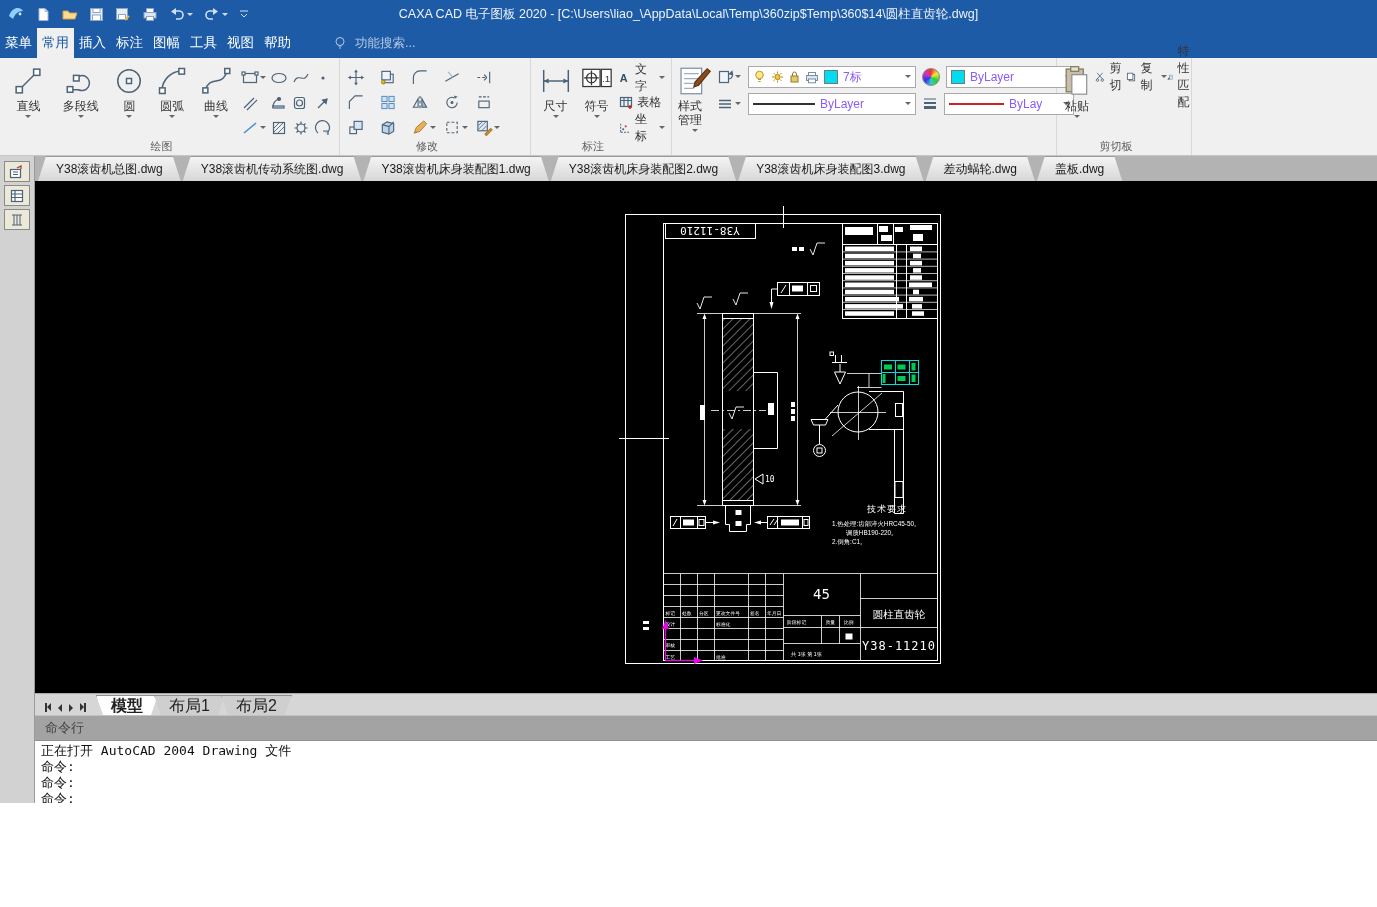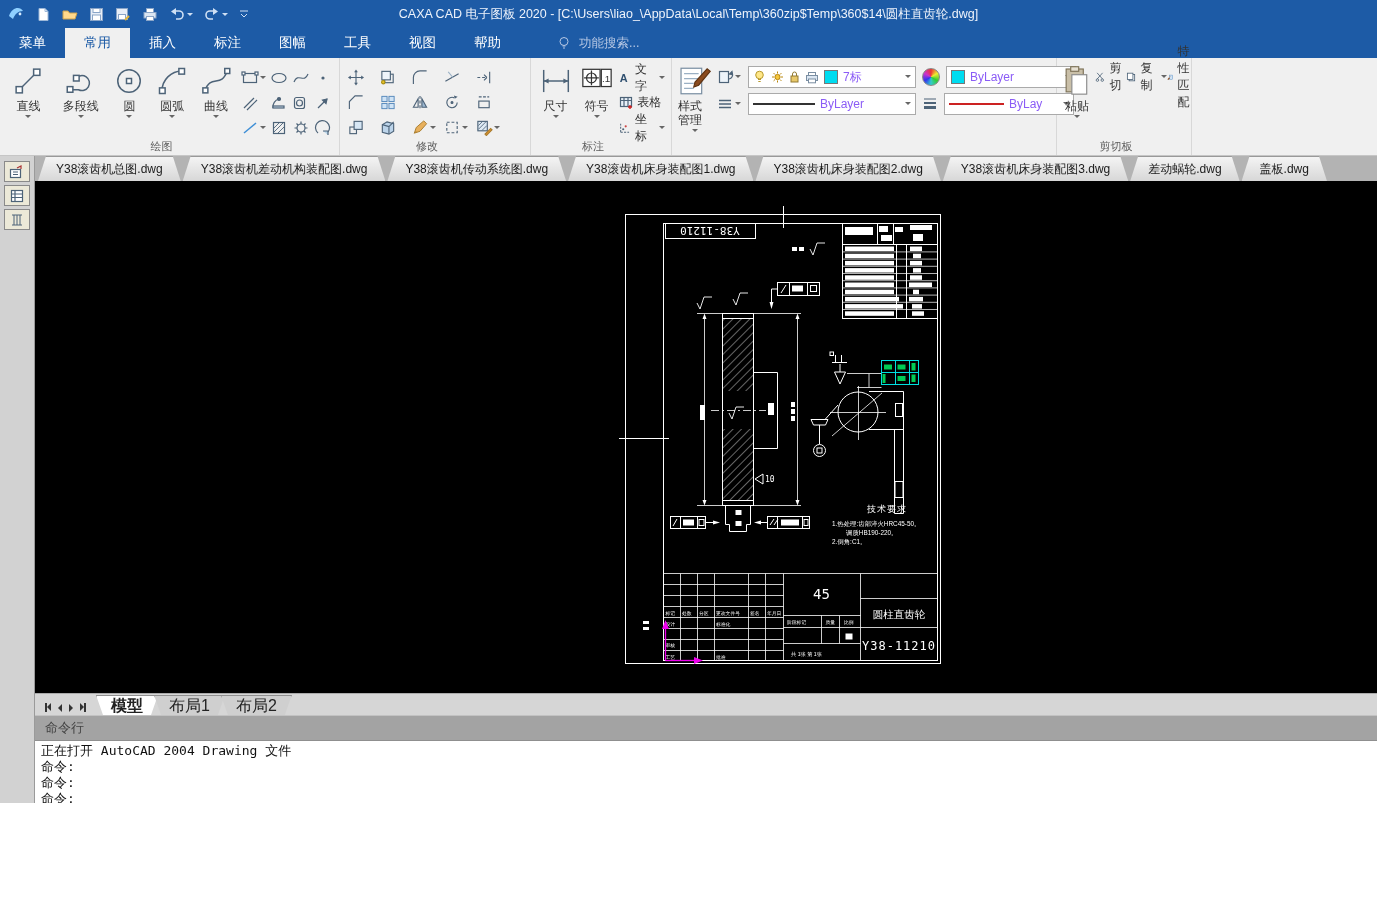--- a/index.html
+++ b/index.html
@@ -7,21 +7,21 @@
        font-family:"Liberation Sans",sans-serif;-webkit-font-smoothing:antialiased;}
   
   .titlebar{height:28px;background:#1d5ba6;display:flex;align-items:center;position:relative;color:#fff;}
   .qat{display:flex;align-items:center;gap:11px;padding-left:7px;z-index:2;}
   .qat .qbtn{display:flex;align-items:center;gap:2px;}
   .win-title{position:absolute;left:0;right:0;text-align:center;font-size:12.5px;color:#eef3fb;}
   .car{width:0;height:0;border:3px solid transparent;border-top-color:#cfe0f4;margin-top:3px;}
   .car.dark{border-top-color:#666;margin-top:2px;}
   
   .menubar{height:30px;background:#1d5ba6;display:flex;align-items:center;}
-  .menu-tab{padding:0 19px;height:30px;line-height:30px;font-size:13.5px;color:#fff;cursor:default;}
+  .menu-tab{padding:0 5px;height:30px;line-height:30px;font-size:13.5px;color:#fff;cursor:default;}
   .menu-tab.active{background:#f0f0f0;color:#1d5ba6;}
   .searchbox{margin-left:38px;display:flex;align-items:center;gap:9px;color:#b7c8e4;font-size:12.5px;}
   
   .ribbon{height:97px;background:#f0f0f0;border-bottom:1px solid #c6c6c6;display:flex;}
   .panel{position:relative;border-right:1px solid #d8d8d8;padding:5px 6px 15px 6px;display:flex;align-items:flex-start;gap:4px;}
   .panel-label{position:absolute;bottom:1px;left:0;right:16px;text-align:center;font-size:11px;color:#5c5c5c;}
   .big-btn{width:45px;display:flex;flex-direction:column;align-items:center;color:#333;font-size:12px;line-height:14px;padding-top:2px;}
   .big-btn svg{margin-bottom:2px;}
   .sgrid{display:grid;grid-template-rows:repeat(3,25px);grid-auto-flow:column;grid-auto-columns:min-content;column-gap:2px;align-items:center;margin-top:2px;}
   .scell{display:flex;align-items:center;gap:1px;padding:0 1px;}
@@ -558,21 +558,20 @@
       </span>
     <span class="pal-btn">
         <svg class="ic" width="16" height="14" viewBox="0 0 16 14">
           <path d="M3,2 h10 M5,2 v10 M8,2 v10 M11,2 v10 M3,12 h10" stroke-width="1"></path>
         </svg>
       </span>
   </div>
   <div class="right-col">
     <div class="doctabs">
       <div class="dtab">Y38滚齿机总图.dwg</div>
-      <div class="dtab">Y38滚齿机差动机构装配图.dwg</div>
       <div class="dtab">Y38滚齿机传动系统图.dwg</div>
       <div class="dtab">Y38滚齿机床身装配图1.dwg</div>
       <div class="dtab">Y38滚齿机床身装配图2.dwg</div>
       <div class="dtab">Y38滚齿机床身装配图3.dwg</div>
       <div class="dtab">差动蜗轮.dwg</div>
       <div class="dtab">盖板.dwg</div>
     </div>
 
     <div class="canvas">
       <svg width="1342" height="622" viewBox="0 0 1342 622">

